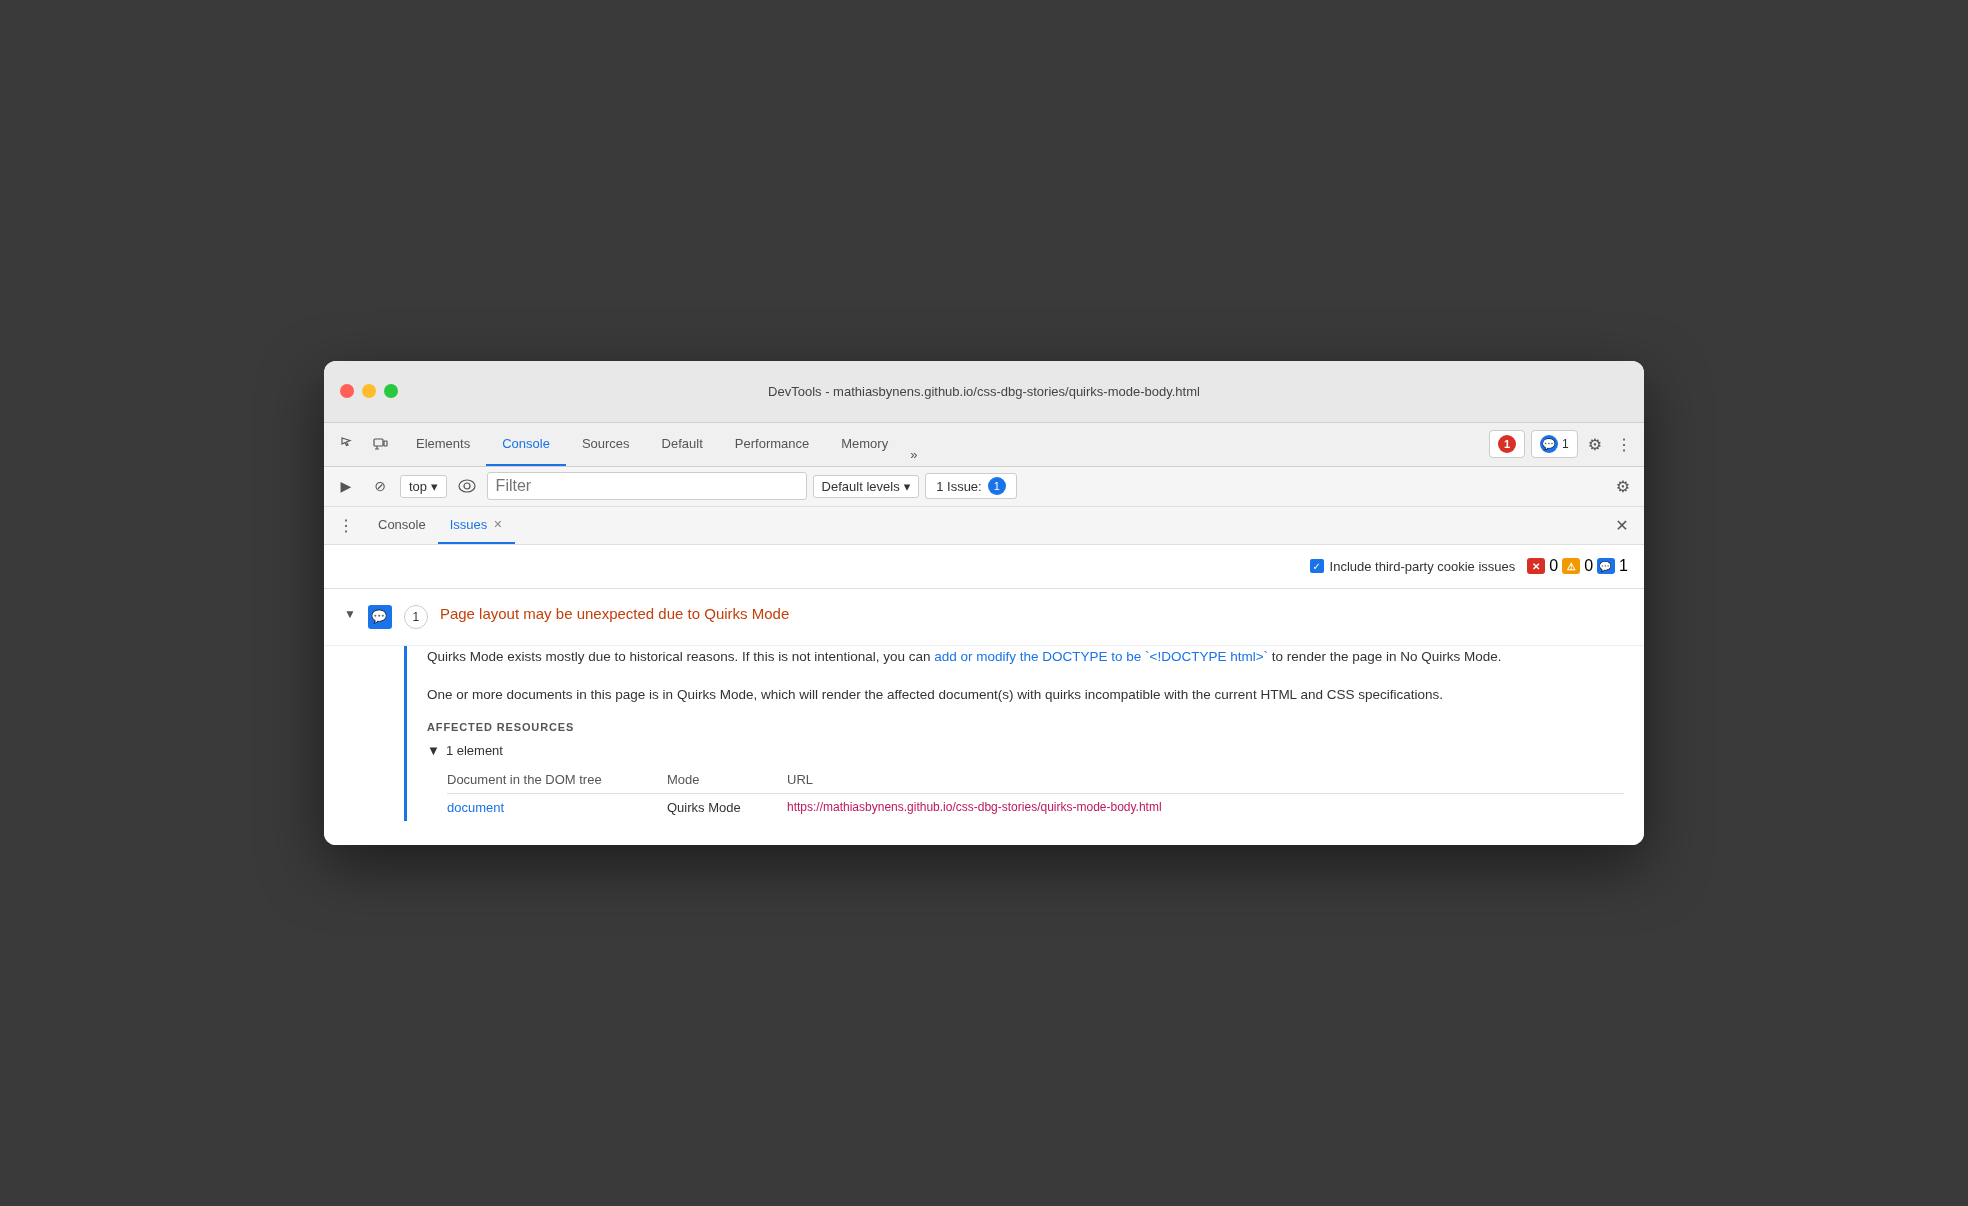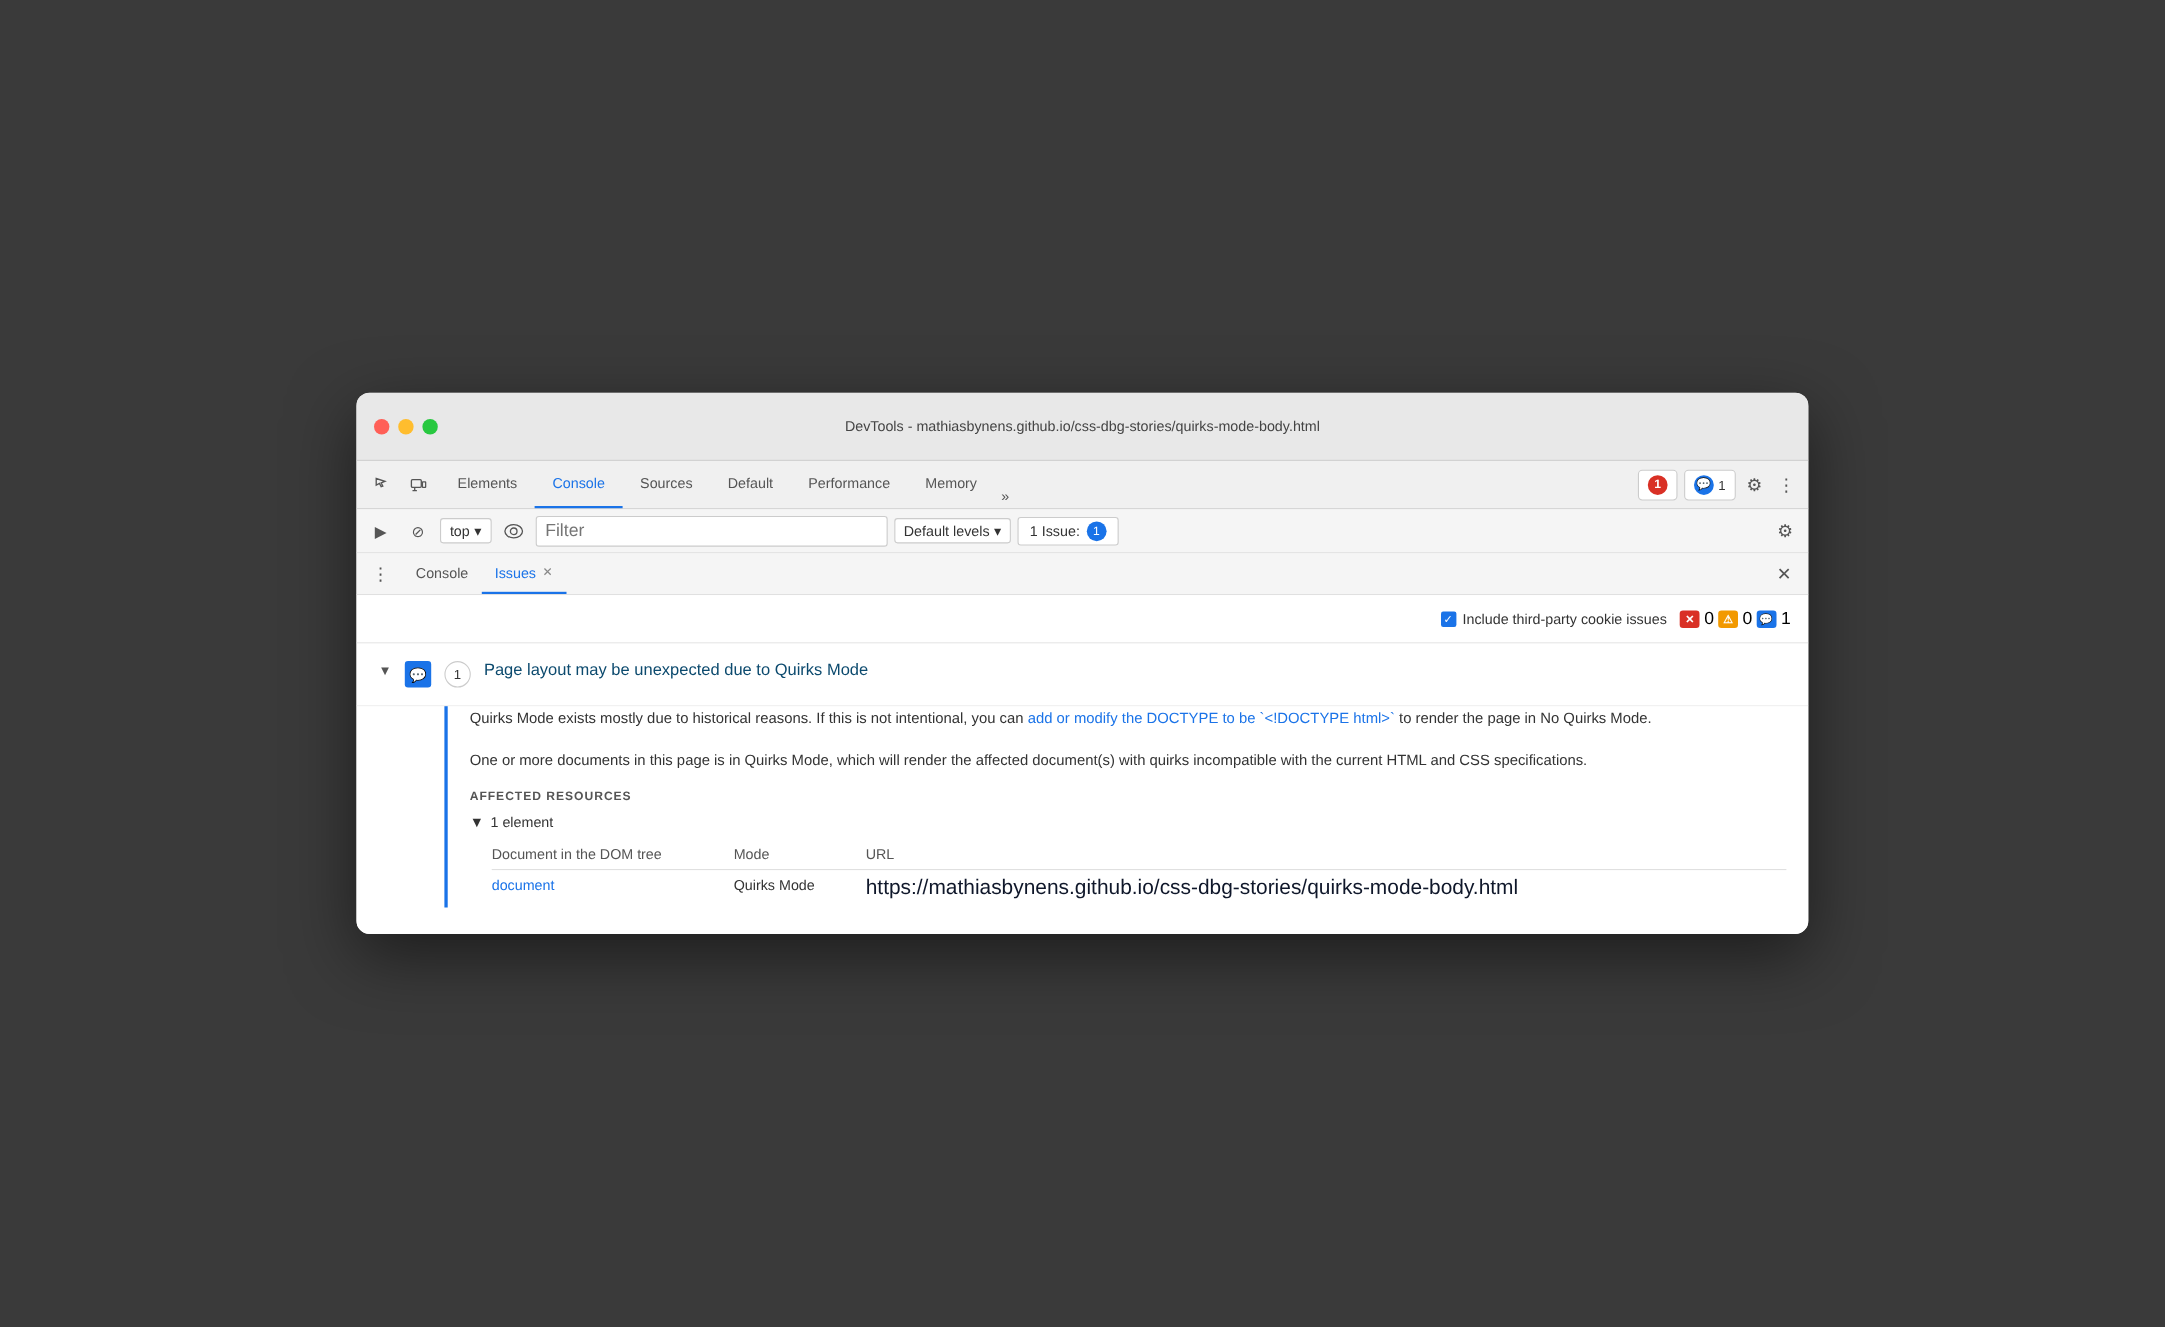--- a/index.html
+++ b/index.html
@@ -403,21 +403,21 @@
       display: flex;
       align-items: center;
       justify-content: center;
       font-size: 12px;
       color: #333;
       flex-shrink: 0;
     }
     .issue-title {
       font-size: 15px;
       font-weight: 500;
-      color: #0c4a6e;
+      color: #c2410c;
     }
     
     .issue-body {
       padding: 0 20px 24px 80px;
     }
     .issue-description {
       font-size: 13.5px;
       color: #333;
       line-height: 1.6;
       margin-bottom: 16px;
@@ -464,22 +464,22 @@
     }
     .resources-table-row a {
       color: #1a73e8;
       text-decoration: none;
     }
     .left-blue-bar {
       border-left: 3px solid #1a73e8;
       padding-left: 20px;
     }
     .url-truncated {
-      color: #0f172a;
-      font-size: 19px;
+      color: #be185d;
+      font-size: 12px;
       word-break: break-all;
     }
   </style>
 </head>
 <body>
 
 <div class="window">
 
   <div class="titlebar">
     <div class="traffic-lights">

